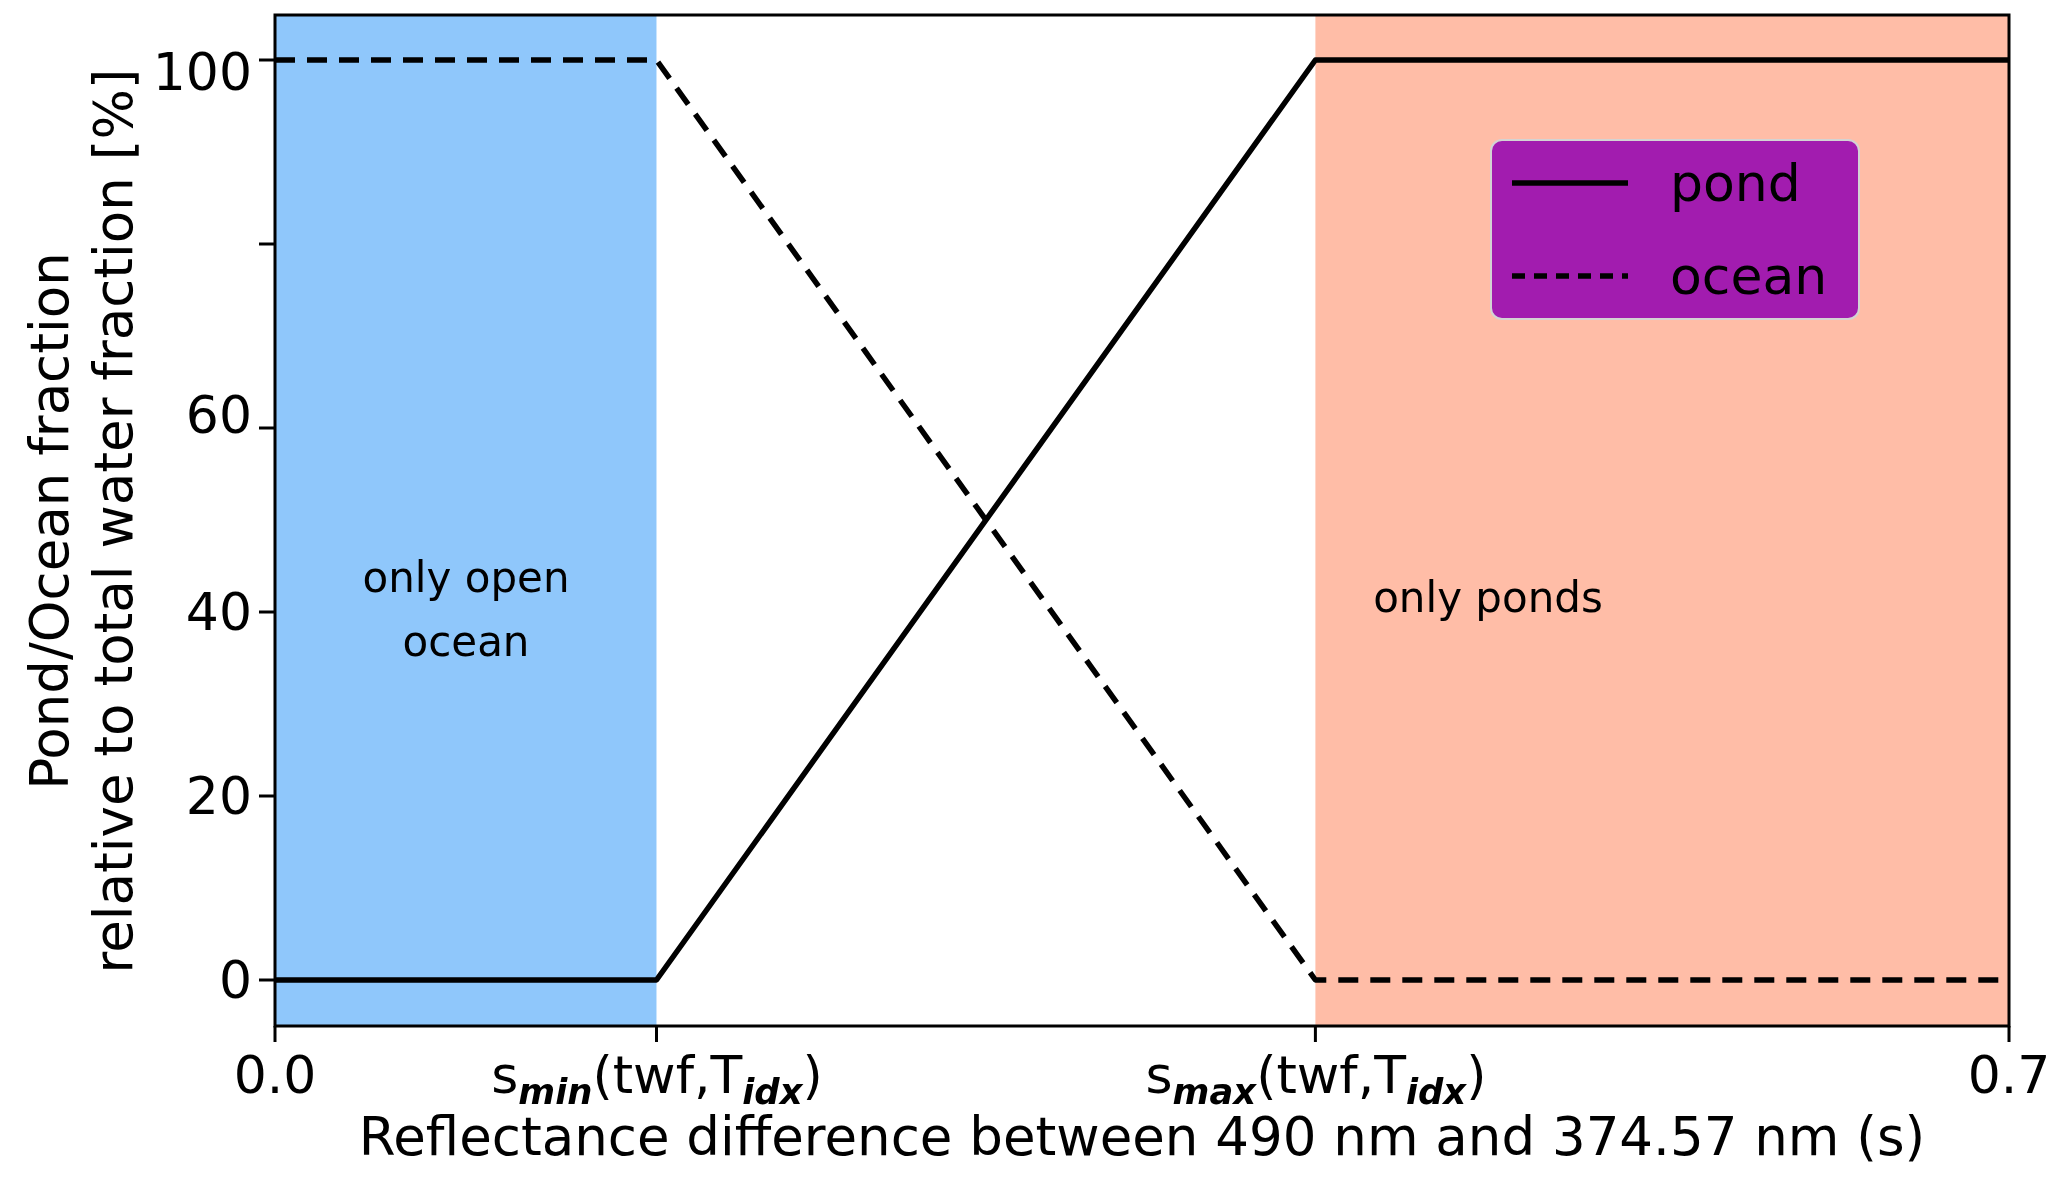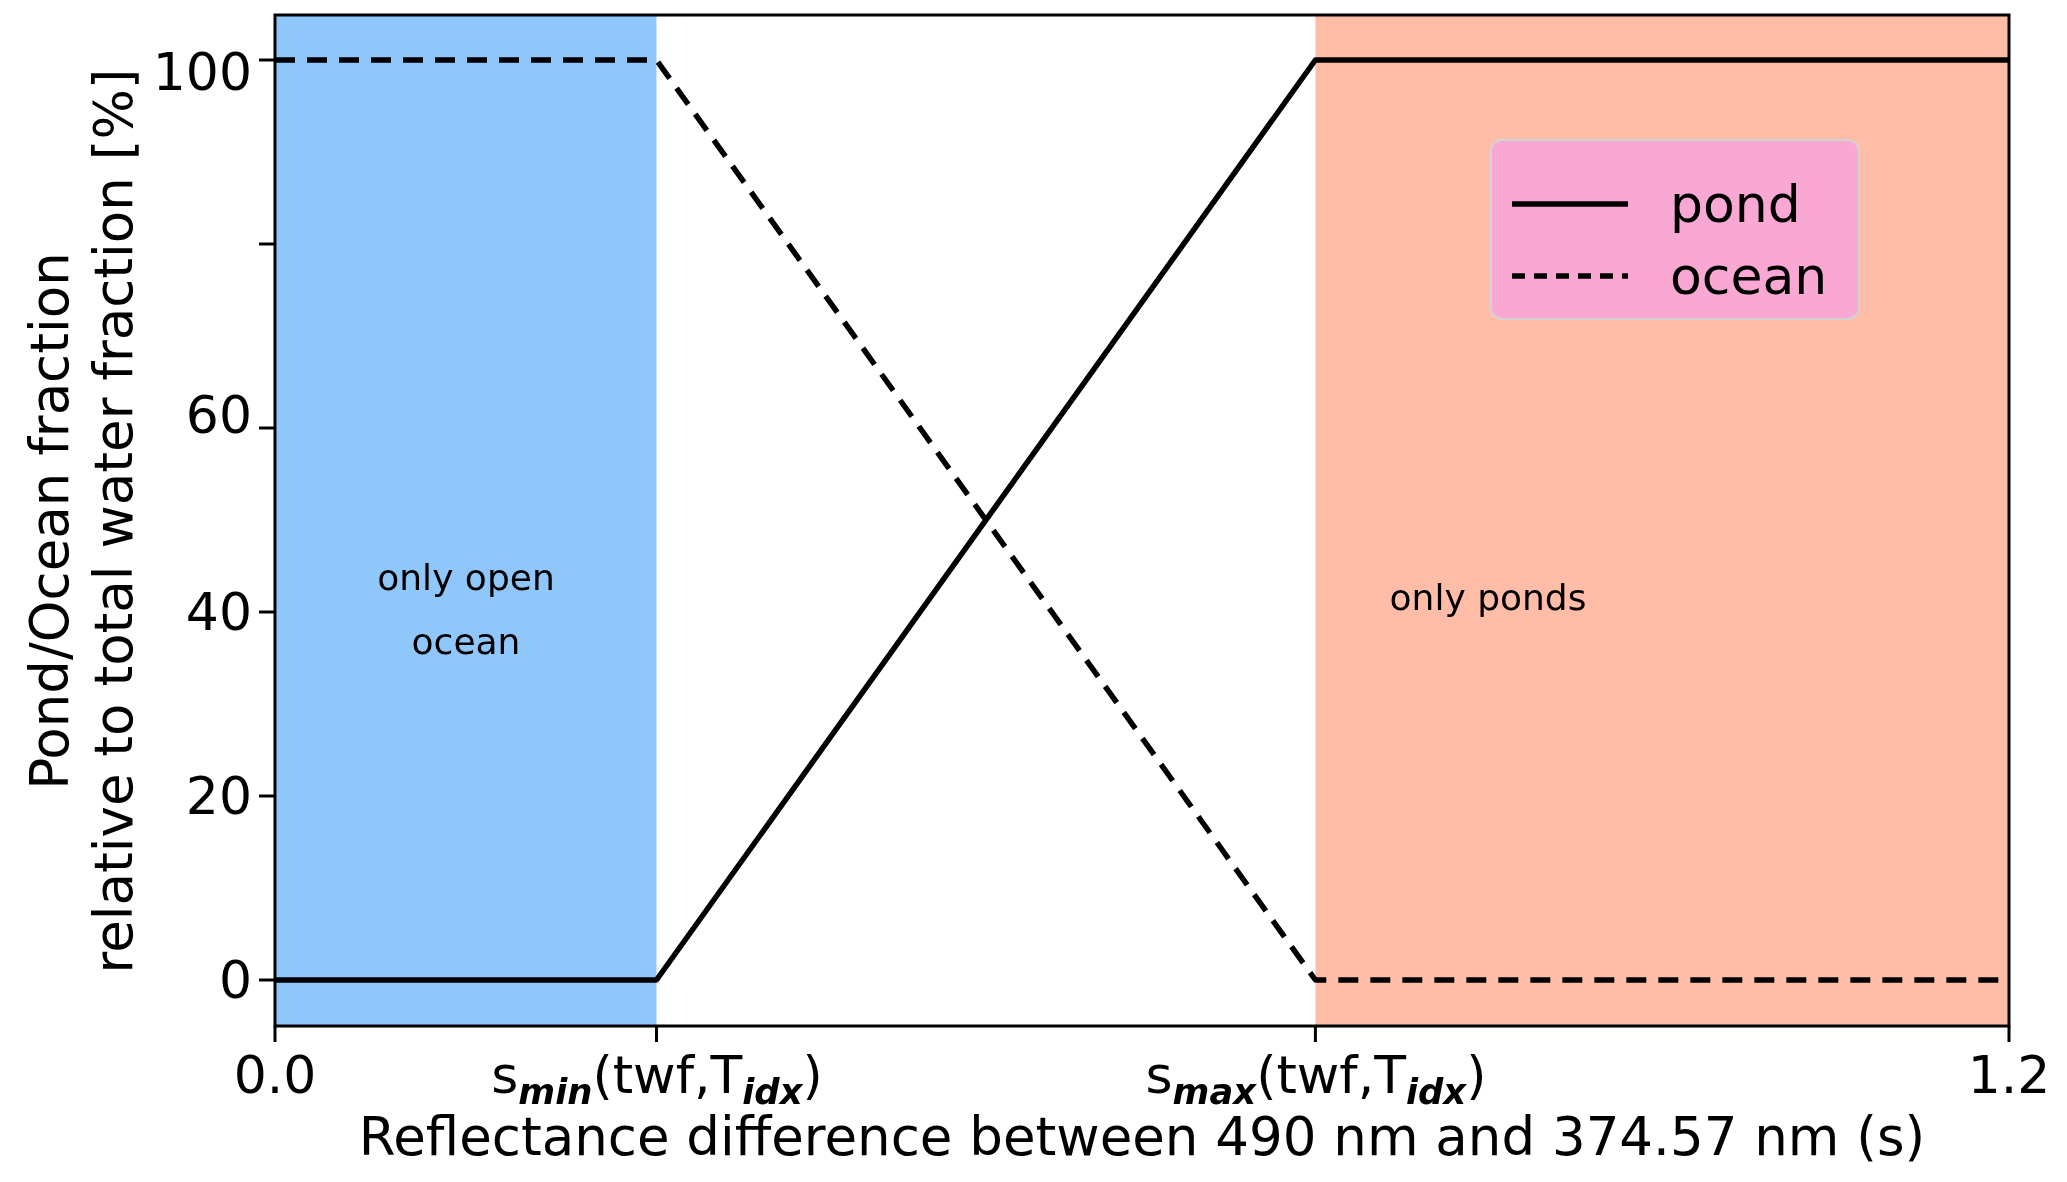--- a/index.html
+++ b/index.html
@@ -33,32 +33,32 @@
   }
   .ylabel-anchor{position:absolute;left:82px;top:521px;width:0;height:0;}
   .ylabel-rot{
     position:absolute;left:0;top:0;
     transform:translate(-50%,-50%) rotate(-90deg);
     text-align:center;font-size:53px;line-height:64px;white-space:nowrap;
   }
 
   .region-label{
     position:absolute;transform:translate(-50%,-50%);
-    font-size:36px;line-height:64px;text-align:center;white-space:nowrap;
+    font-size:42px;line-height:64px;text-align:center;white-space:nowrap;
   }
   .ocean-label{left:466px;top:610px;}
   .ponds-label{left:1488px;top:598px;text-align:right;}
 
   .legend{
     position:absolute;left:1490px;top:139px;width:370px;height:181px;
     box-sizing:border-box;
-    background:#f9a8d4;
+    background:#a21caf;
     border:2.5px solid #D3D3D3;
     border-radius:12px;
-    display:flex;flex-direction:column;justify-content:flex-end;
+    display:flex;flex-direction:column;justify-content:space-between;
     padding:6px 0 6px 18px;
   }
   .legend-row{display:flex;align-items:center;gap:40px;height:72px;}
   .lsample{flex:0 0 auto;}
   .lsample line{stroke:#000000;stroke-width:5.5px;fill:none;}
   .lsample line.dashed{stroke-dasharray:13 9;}
   .llabel{font-size:52px;line-height:72px;}
 </style>
 </head>
 <body>
@@ -98,21 +98,21 @@
   <div class="xlab" style="left:-35px">
     <span>0.0</span>
   </div>
   <div class="xlab" style="left:347px">
     <span>s</span><sub class="tick-sub">min</sub><span>(twf,T</span><sub class="tick-sub">idx</sub><span>)</span>
   </div>
   <div class="xlab" style="left:1006px">
     <span>s</span><sub class="tick-sub">max</sub><span>(twf,T</span><sub class="tick-sub">idx</sub><span>)</span>
   </div>
   <div class="xlab" style="left:1699px">
-    <span>1.2</span>
+    <span>0.7</span>
   </div>
 
   <div class="xlabel">Reflectance difference between 490 nm and 374.57 nm (s)</div>
   <div class="ylabel-anchor">
     <div class="ylabel-rot">
       <div>Pond/Ocean fraction</div>
       <div>relative to total water fraction [%]</div>
     </div>
   </div>
 

